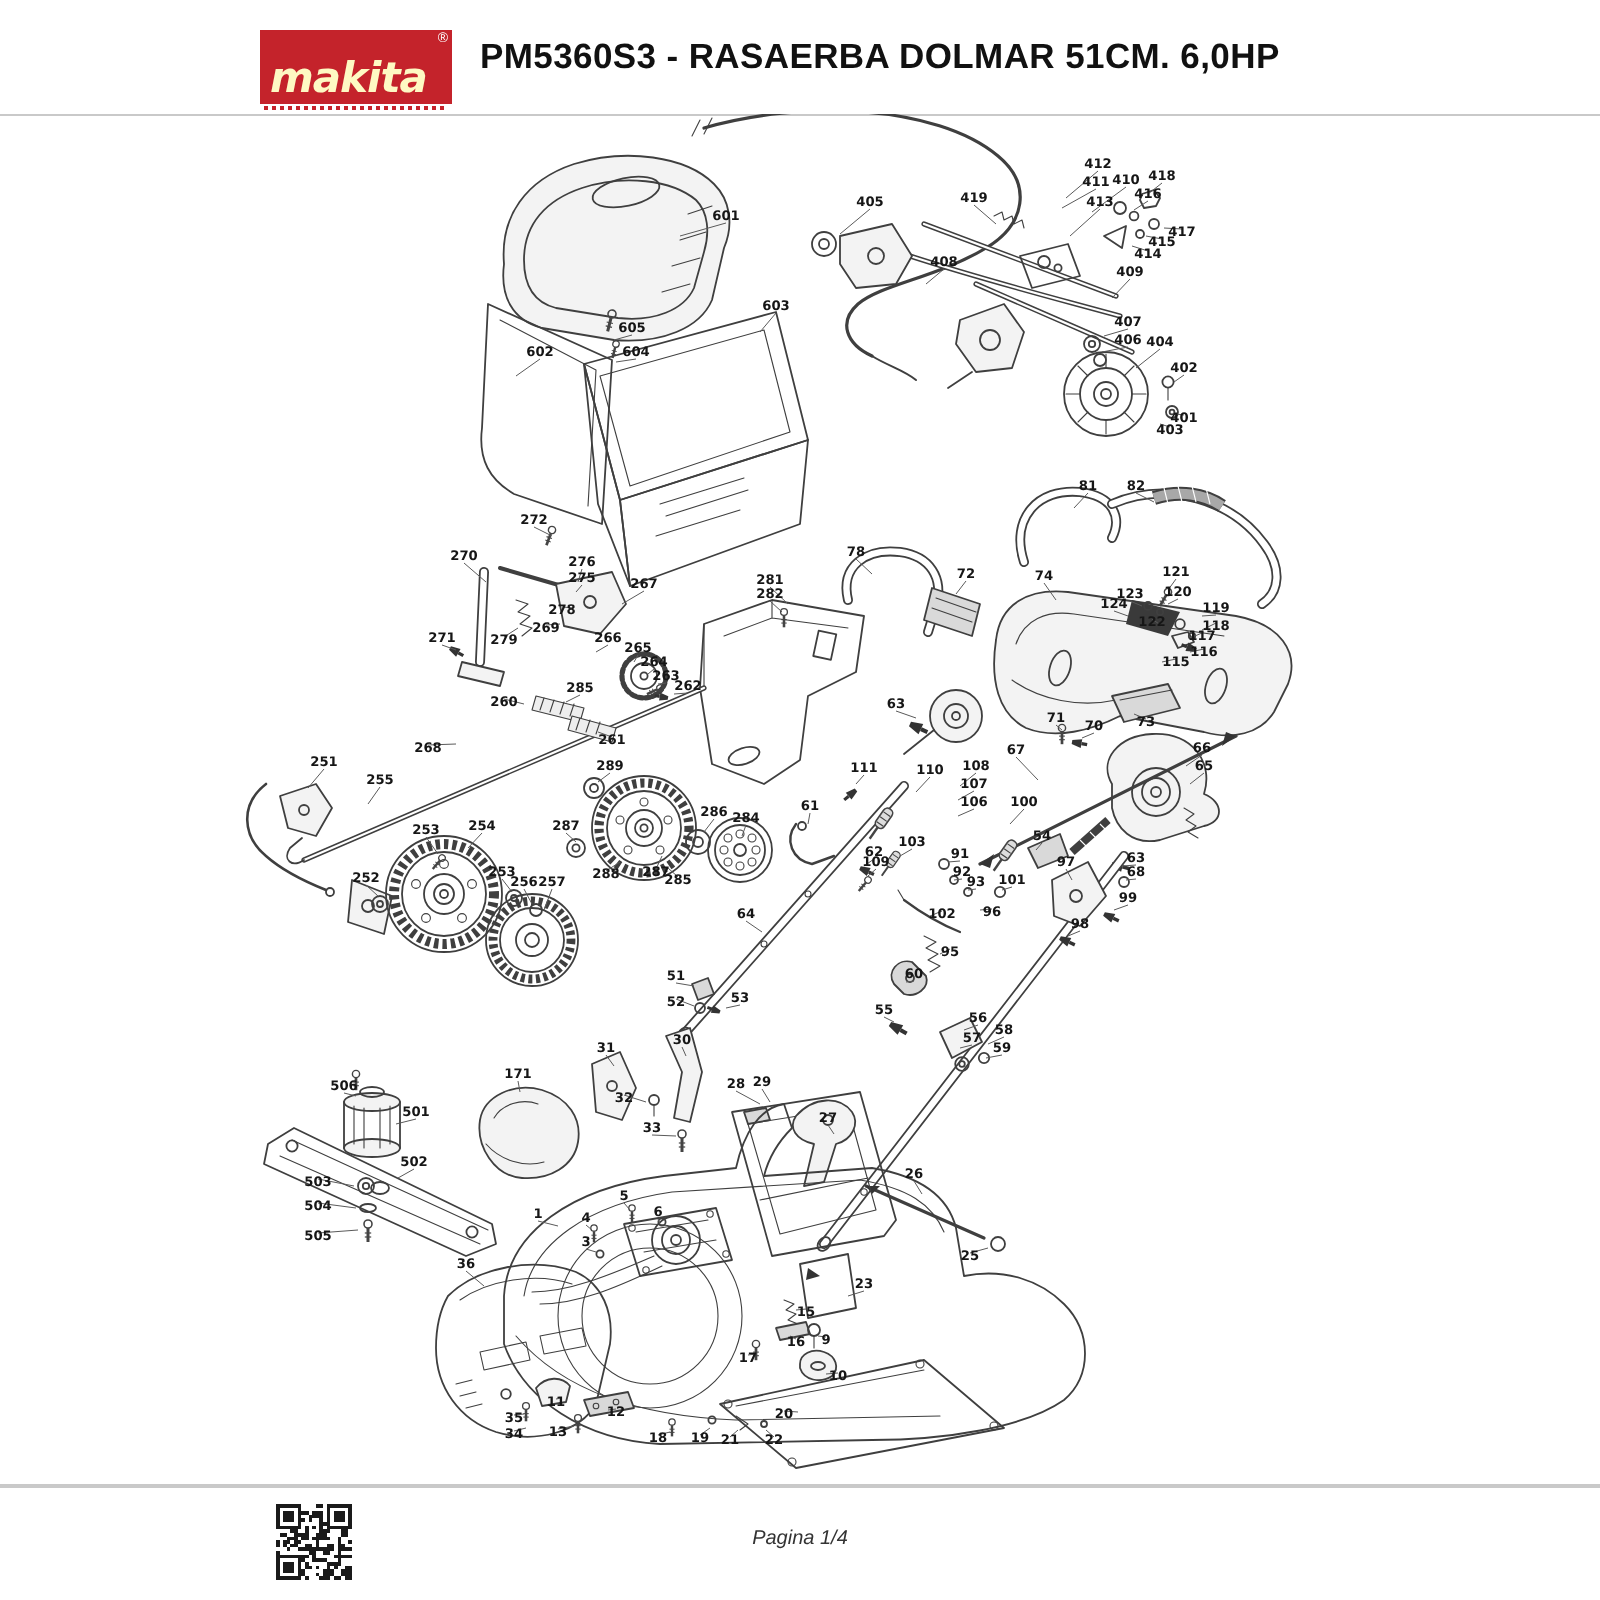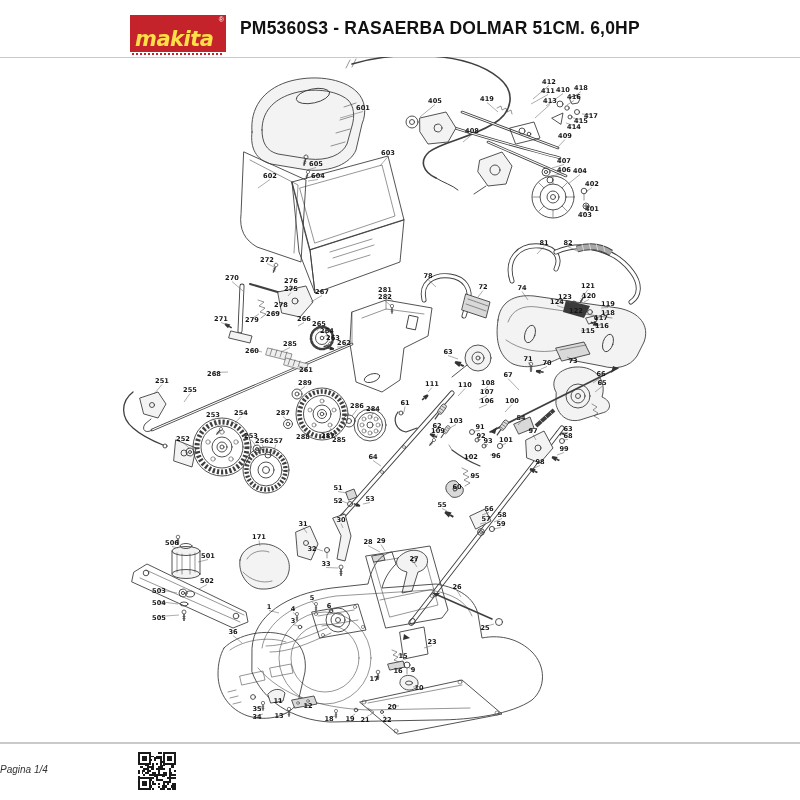--- a/index.html
+++ b/index.html
@@ -1,30 +1,30 @@
 <!DOCTYPE html>
 <html><head>
 <meta charset="utf-8">
 <style>
   html,body{margin:0;padding:0;}
   body{width:800px;height:800px;background:#ffffff;position:relative;overflow:hidden;
        font-family:"Liberation Sans", sans-serif;}
   
   .header{position:absolute;top:0;left:0;width:800px;height:57px;background:#fff;z-index:5;}
   .logo{position:absolute;left:130px;top:15px;width:96px;height:37px;background:#c4232b;}
-  .logo-word{position:absolute;left:5px;bottom:1px;color:#fde047;font-style:italic;font-weight:bold;
+  .logo-word{position:absolute;left:5px;bottom:1px;color:#fef9c3;font-style:italic;font-weight:bold;
              font-size:21px;letter-spacing:-0.5px;font-family:"DejaVu Sans", sans-serif;}
   .logo-reg{position:absolute;right:2px;top:1px;color:#fff;font-size:7px;}
   .logo-dots{position:absolute;left:132px;top:53px;width:90px;height:0;border-bottom:2px dotted #c4232b;}
   .doc-title{position:absolute;left:240px;top:0;height:57px;display:flex;align-items:center;
              font-size:17.5px;font-weight:bold;color:#111;letter-spacing:0.2px;white-space:nowrap;text-align:center;}
   .rule{position:absolute;left:0;width:800px;height:2px;background:#c9c9c9;}
   .rule.top{top:56px;} .rule.bottom{top:742px;}
   
-  .footer-label{position:absolute;top:764px;left:0;width:800px;text-align:left;
+  .footer-label{position:absolute;top:764px;left:0;width:800px;text-align:center;
                 font-size:10px;font-style:italic;color:#333;z-index:5;}
   #qr{position:absolute;left:138px;top:752px;z-index:5;}
   
   #diagram{position:absolute;left:0;top:0;z-index:1;}
   .ln{fill:none;stroke:#3f3f3f;stroke-width:0.9;stroke-linecap:round;stroke-linejoin:round;}
   .thin{stroke-width:0.55;}
   .fill-l{fill:#f3f3f3;} .fill-m{fill:#d9d9d9;}
   .tube-o{fill:none;stroke:#3f3f3f;stroke-width:5;stroke-linecap:round;}
   .tube-i{fill:none;stroke:#ffffff;stroke-width:3.2;stroke-linecap:round;}
   .rod-i{fill:none;stroke:#ffffff;stroke-width:1.1;stroke-linecap:round;}

